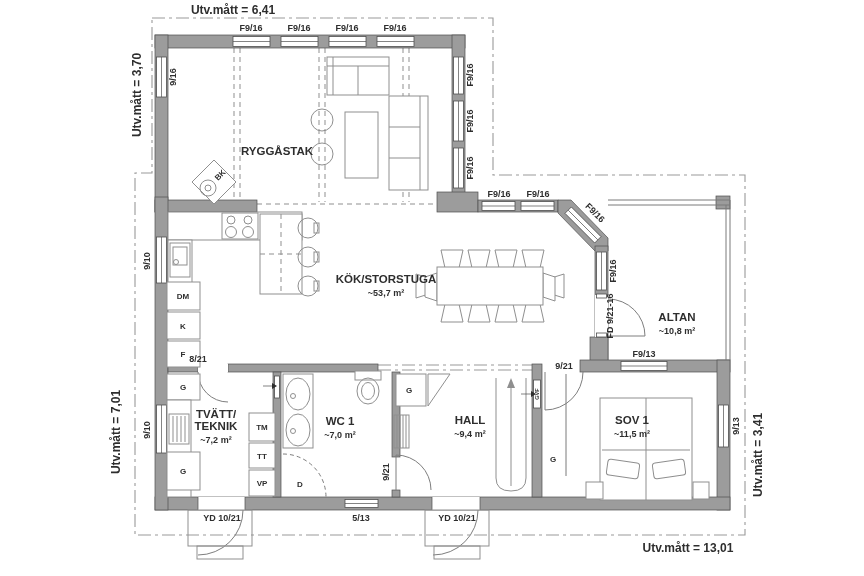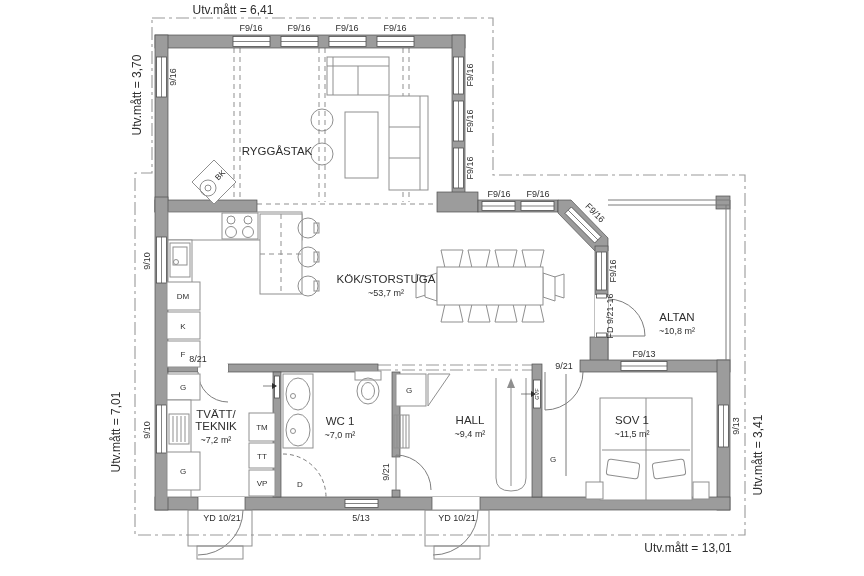--- a/index.html
+++ b/index.html
@@ -1,16 +1,16 @@
 <!DOCTYPE html>
 <html><head>
 <meta charset="utf-8">
 <style>
   html,body{margin:0;padding:0;background:#fff;}
-  .stage{width:864px;height:576px;position:relative;background:#1d4ed8;overflow:hidden;}
+  .stage{width:864px;height:576px;position:relative;background:#1d4ed8;overflow:hidden;font-weight:bold;}
   svg{display:block;}
   .wall{fill:#9c9c9c;stroke:#4f4f4f;stroke-width:.7;}
   .win{fill:#fff;stroke:#4f4f4f;stroke-width:.8;}
   .winl{stroke:#4f4f4f;stroke-width:.7;fill:none;}
   .furn{fill:#fff;stroke:#8f8f8f;stroke-width:1;}
   .furnl{fill:none;stroke:#8f8f8f;stroke-width:1;}
   .door{fill:none;stroke:#7e7e7e;stroke-width:1;}
   .dashed{stroke-dasharray:4 3;}
   .dash{fill:none;stroke:#8f8f8f;stroke-width:1;stroke-dasharray:5 4;}
   .dashdot{fill:none;stroke:#9a9a9a;stroke-width:1.1;stroke-dasharray:13 4 3 4;}

